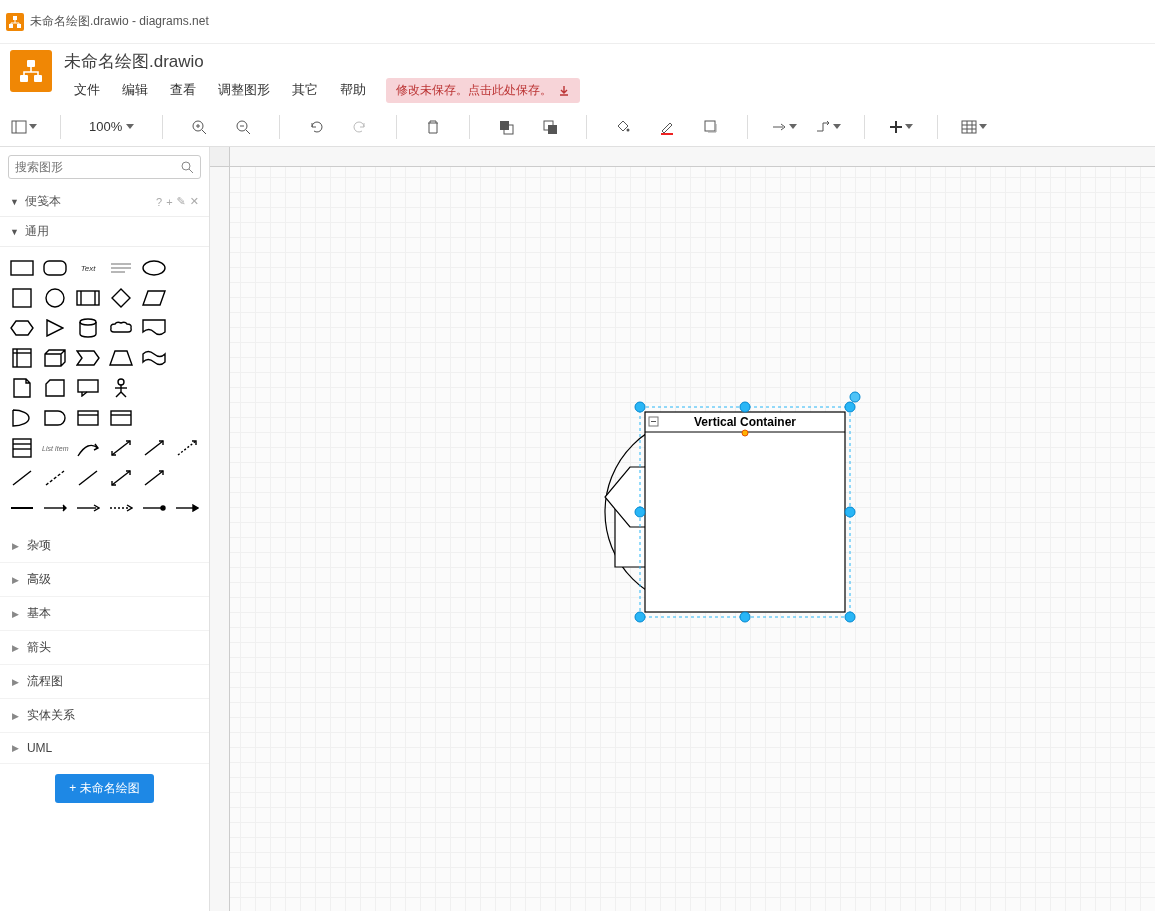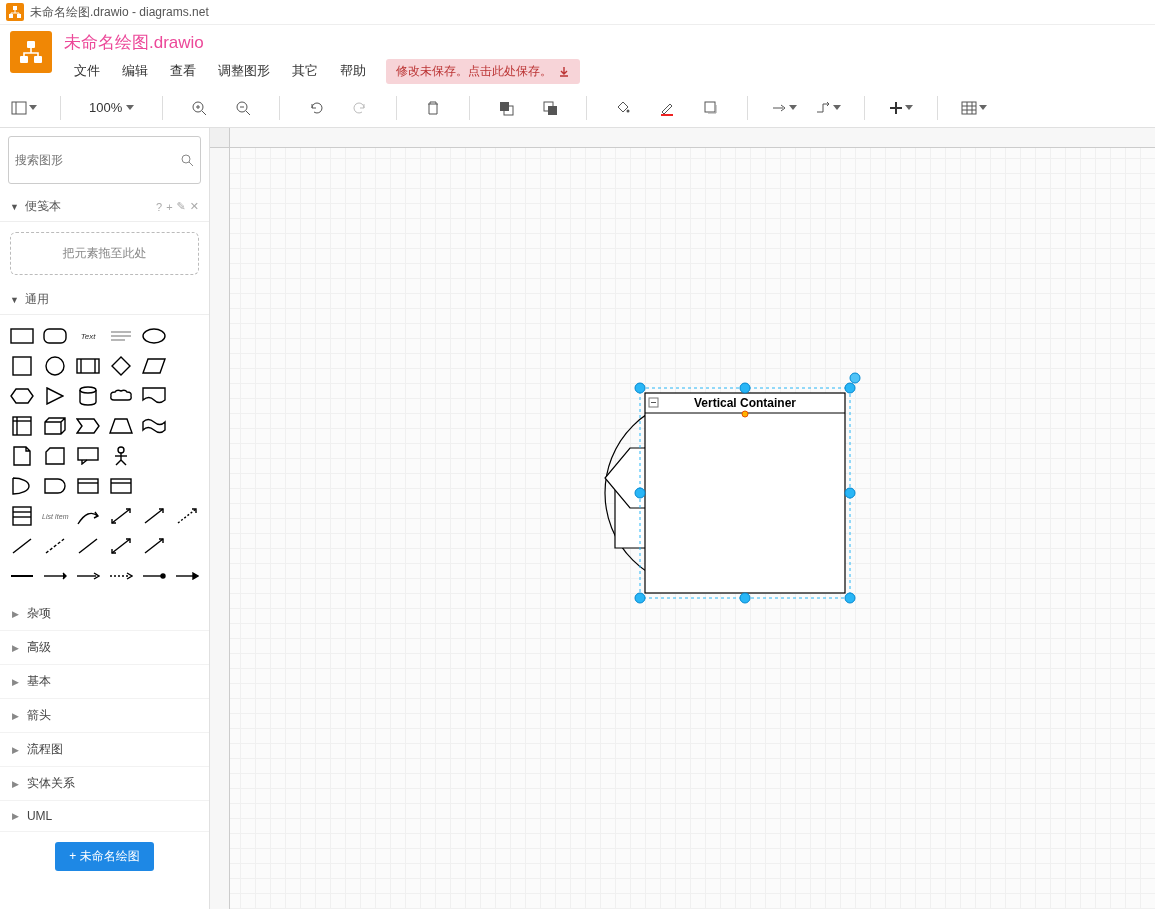--- a/index.html
+++ b/index.html
@@ -1,38 +1,38 @@
 <!DOCTYPE html>
 <html><head>
 <meta charset="utf-8">
 <style>
 * { box-sizing: border-box; margin: 0; padding: 0; font-family: -apple-system, "Helvetica Neue", Arial, sans-serif; }
 body { width: 1155px; height: 911px; overflow: hidden; background: #fff; font-size: 13px; color: #333; position: relative; }
 
-.titlebar { height: 25px; display: flex; align-items: center; padding: 0 6px; background: #fff; border-bottom: 1px solid #eee; }
+.titlebar { height: 44px; display: flex; align-items: center; padding: 0 6px; background: #fff; border-bottom: 1px solid #eee; }
 .titlebar .appicon { width: 18px; height: 18px; background: #f08705; border-radius: 2px; display: flex; align-items: center; justify-content: center; margin-right: 6px; }
 .titlebar .t { font-size: 12px; color: #555; }
 
 .header { display: flex; align-items: flex-start; padding: 6px 10px 0 10px; }
 .header .logo { width: 42px; height: 42px; background: #f08705; border-radius: 3px; display: flex; align-items: center; justify-content: center; margin-right: 12px; }
 .header .main { flex: 1; }
-.header .doc-title { font-size: 17px; color: #ec4899; margin-bottom: 4px; }
+.header .doc-title { font-size: 17px; color: #404040; margin-bottom: 4px; }
 .menu-row { display: flex; align-items: flex-end; gap: 2px; }
 .menu-item { padding: 4px 10px; font-size: 13px; color: #333; cursor: pointer; border-radius: 3px; }
 .save-warn { margin-left: 8px; background: #f7d4d8; color: #b33; padding: 4px 10px; border-radius: 3px; font-size: 12px; display: flex; align-items: center; gap: 6px; }
 
 .toolbar { height: 40px; border-bottom: 1px solid #e0e0e0; display: flex; align-items: center; padding: 0 10px; gap: 16px; margin-top: 4px; }
 .tbtn { width: 28px; height: 28px; display: flex; align-items: center; justify-content: center; cursor: pointer; border-radius: 3px; color: #555; }
 .tsep { width: 1px; height: 24px; background: #ddd; margin: 0 6px; }
 .zoom { font-size: 13px; color: #333; padding: 0 6px; display: flex; align-items: center; gap: 4px; cursor: pointer; }
 
 .workspace { display: flex; height: calc(100% - 28px - 62px - 40px); }
 .sidebar { width: 210px; border-right: 1px solid #e0e0e0; overflow-y: auto; background: #fff; }
 .search-row { padding: 8px; }
-.search-box { display: flex; align-items: center; border: 1px solid #ccc; border-radius: 3px; padding: 16px 6px; background: #fff; }
+.search-box { display: flex; align-items: center; border: 1px solid #ccc; border-radius: 3px; padding: 4px 6px; background: #fff; }
 .search-box input { border: none; outline: none; flex: 1; font-size: 12px; }
 .section-hdr { display: flex; align-items: center; padding: 6px 10px; font-size: 12px; color: #555; border-bottom: 1px solid #eee; cursor: pointer; }
 .section-hdr .caret { margin-right: 6px; font-size: 9px; }
 .section-hdr .spacer { flex: 1; }
 .section-hdr .mini { font-size: 11px; color: #aaa; margin-left: 4px; cursor: pointer; }
 .drop-target { margin: 10px; border: 1px dashed #bbb; border-radius: 6px; text-align: center; padding: 12px 6px; font-size: 12px; color: #888; }
 .shape-grid { display: grid; grid-template-columns: repeat(6, 1fr); gap: 4px; padding: 8px; }
 .shape-cell { height: 26px; display: flex; align-items: center; justify-content: center; cursor: pointer; font-style: italic; }
 .shape-cell svg { stroke: #000; fill: none; stroke-width: 1.4; }
 .cat { padding: 8px 12px; font-size: 12px; color: #444; border-bottom: 1px solid #f2f2f2; cursor: pointer; display: flex; align-items: center; }
@@ -237,21 +237,20 @@
 
     <div class="section-hdr">
       <span class="caret">▼</span>
       <span>便笺本</span>
       <span class="spacer"></span>
       <span class="mini">?</span>
       <span class="mini">+</span>
       <span class="mini">✎</span>
       <span class="mini">✕</span>
     </div>
-    <div class="drop-target">把元素拖至此处</div>
 
     <div class="section-hdr">
       <span class="caret">▼</span>
       <span>通用</span>
     </div>
     <div class="shape-grid">
 
       <div class="shape-cell">
           <svg width="24" height="16">
             <rect x="1" y="1" width="22" height="14"></rect>

